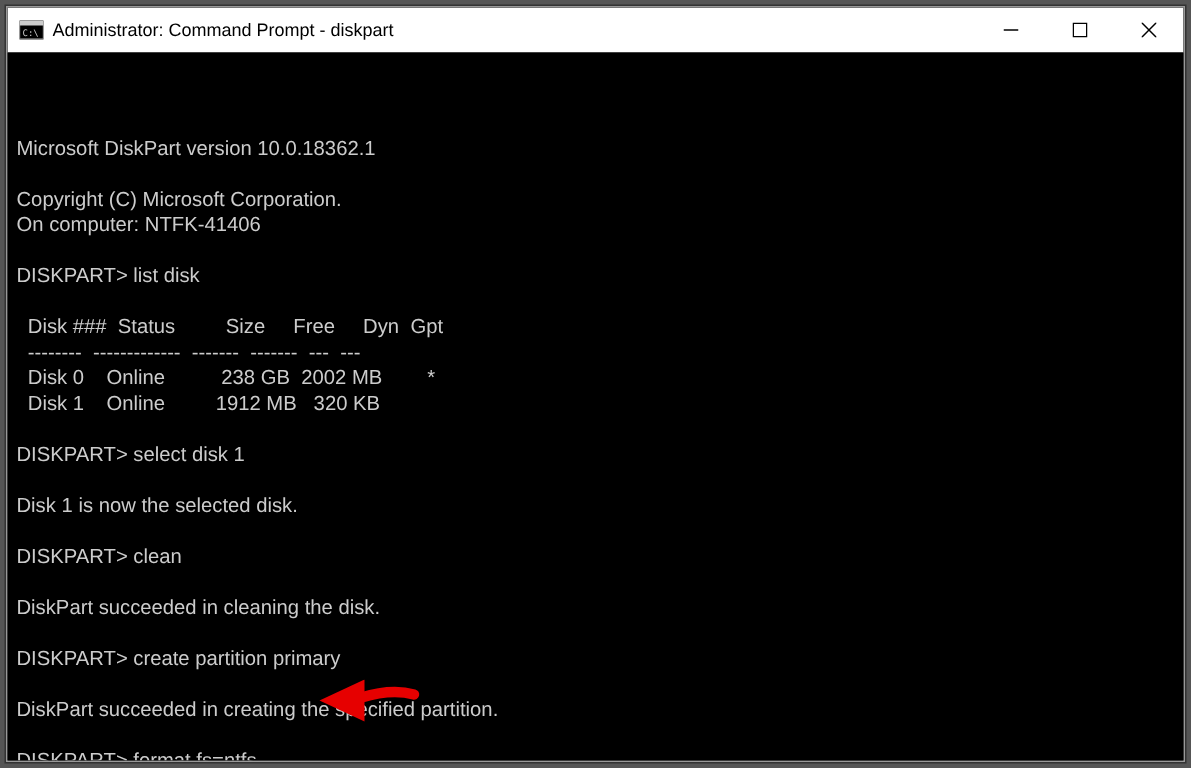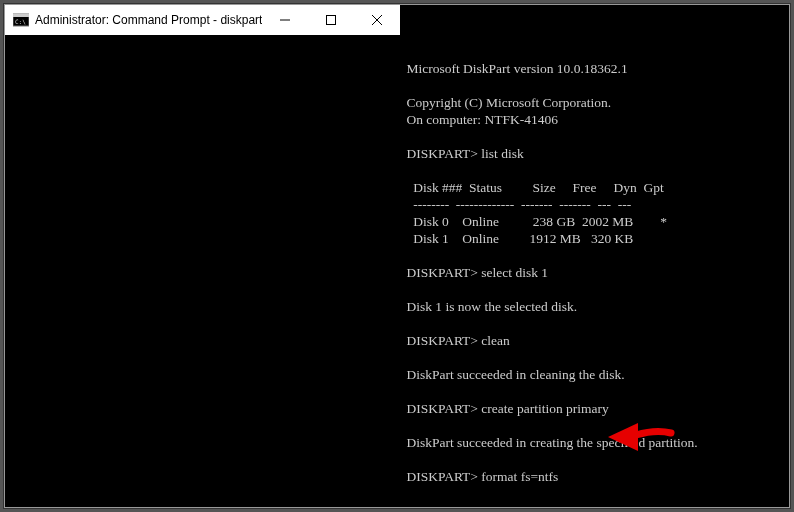--- a/index.html
+++ b/index.html
@@ -10,21 +10,21 @@
   }
   .window {
     width: 786px;
     height: 504px;
     margin: 4px;
     background: #000;
     border: 1px solid #999;
     box-shadow: 0 0 0 1px #333;
     box-sizing: border-box;
     display: flex;
-    flex-direction: row;
+    flex-direction: column;
     overflow: hidden;
   }
   .titlebar {
     height: 30px;
     background: #fff;
     display: flex;
     align-items: center;
     flex-shrink: 0;
   }
   .titlebar .icon-wrap {
@@ -49,21 +49,21 @@
     display: flex;
     align-items: center;
     justify-content: center;
     color: #000;
   }
   .winbtn svg { display:block; }
   .terminal {
     flex: 1;
     background: #000;
     color: #ccc;
-    font-family: Liberation Serif, serif;
+    font-family: Liberation Sans, sans-serif;
     font-size: 13.5px;
     line-height: 17px;
     padding: 4px 6px;
     white-space: pre;
     position: relative;
     overflow: hidden;
   }
   .terminal .line { white-space: pre; }
   .arrow-annot {
     position: absolute;

